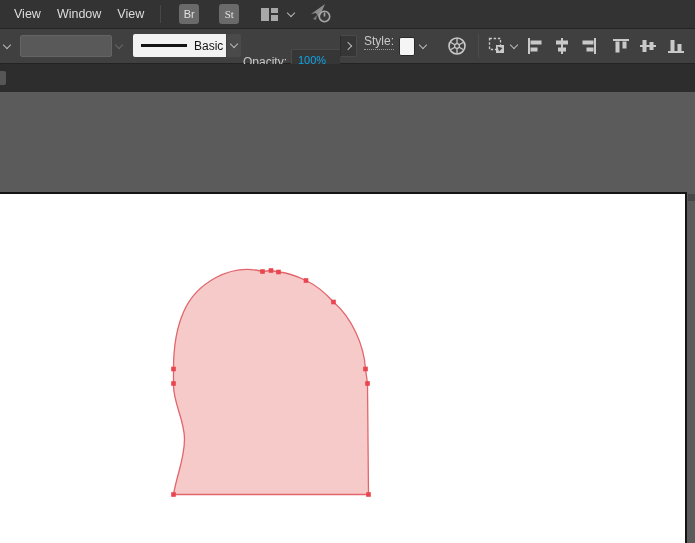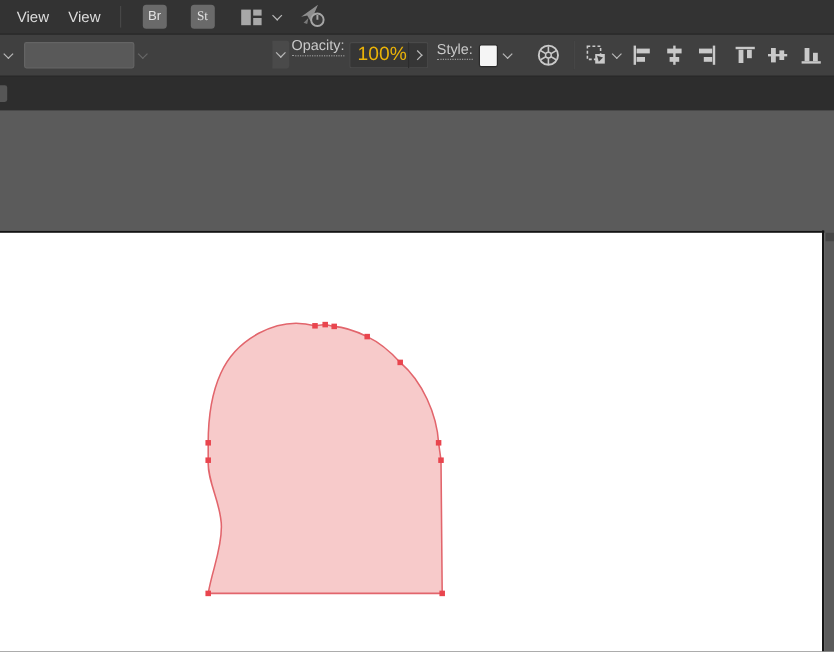--- a/index.html
+++ b/index.html
@@ -31,24 +31,24 @@
   .chev-dis { border-color:#676767; }
   .dd-disabled { left:20px; top:6px; width:92px; height:22px; background:#595959;
                  border:1px solid #646464; border-radius:2px; }
   .brush-box { left:133px; top:5px; width:93px; height:23px; background:#f2f2f2;
                border-radius:2px 0 0 2px; display:flex; align-items:center; }
   .brush-line { width:46px; height:3px; background:#141414; margin-left:8px; }
   .brush-label { font-size:12px; color:#141414; margin-left:7px; }
   .brush-chev-btn { left:227px; top:5px; width:14px; height:23px; background:#4a4a4a;
                     border-radius:0 2px 2px 0; display:flex; align-items:center; justify-content:center; }
   .cb-label { font-size:12px; color:#c9c9c9; border-bottom:1px dotted #9a9a9a; padding-bottom:1px; }
-  .opacity-label { left:243px; top:2px; }
-  .opacity-field { left:291px; top:6px; width:49px; height:22px; background:#363636;
+  .opacity-label { left:243px; top:26px; }
+  .opacity-field { left:291px; top:20px; width:49px; height:22px; background:#363636;
                    border:1px solid #4a4a4a; border-right:none; border-radius:2px 0 0 2px;
-                   color:#eab308; font-size:16px; line-height:20px; padding-left:6px; }
+                   color:#0ea5e9; font-size:11px; line-height:20px; padding-left:6px; }
   .opacity-more { left:340px; top:6px; width:17px; height:22px; background:#363636;
                   border:1px solid #4a4a4a; border-left:1px solid #2c2c2c; border-radius:0 2px 2px 0;
                   display:flex; align-items:center; justify-content:center; }
   .chev-right { transform:rotate(-45deg); margin-left:-2px; }
   .style-label { left:364px; top:5px; }
   .style-swatch { left:399px; top:8px; width:16px; height:19px; background:#f5f5f5;
                   border:1px solid #2a2a2a; border-radius:2px; }
   .style-chev { left:420px; top:13px; }
   .wheel-icon { left:447px; top:7px; }
   .cb-sep { left:478px; top:5px; width:1px; height:24px; background:#2e2e2e;
@@ -68,20 +68,21 @@
   .artboard { position:absolute; left:0; top:0; width:687px; height:351px; background:#ffffff;
               border-top:2px solid #141414; border-right:2px solid #141414; }
   .strip-notch { position:absolute; left:688px; top:2px; width:7px; height:7px; background:#474747; }
   .artwork-svg { position:absolute; left:0; top:0; }
 </style>
 </head>
 <body>
 
 <div class="menubar">
   <div class="menu-item">View</div>
+  <div class="menu-item">Window</div>
   <div class="menu-item">View</div>
   <div class="mb-sep"></div>
   <div class="app-btn">Br</div>
   <div class="app-btn st">St</div>
   <div class="ws-glyph">
     <div class="tall"></div>
     <div></div>
     <div></div>
   </div>
   <span class="chev"></span>
@@ -94,20 +95,24 @@
     </svg>
   </div>
 </div>
 
 <div class="controlbar">
   <span class="chev cb-abs" style="left:4px; top:13px;"></span>
 
   <div class="dd-disabled cb-abs"></div>
   <span class="chev chev-dis cb-abs" style="left:116px; top:13px;"></span>
 
+  <div class="brush-box cb-abs">
+    <div class="brush-line"></div>
+    <span class="brush-label">Basic</span>
+  </div>
   <div class="brush-chev-btn cb-abs">
     <span class="chev" style="margin-top:-3px;"></span>
   </div>
 
   <span class="cb-label cb-abs opacity-label">Opacity:</span>
   <div class="opacity-field cb-abs">100%</div>
   <div class="opacity-more cb-abs">
     <span class="chev chev-right"></span>
   </div>
 

